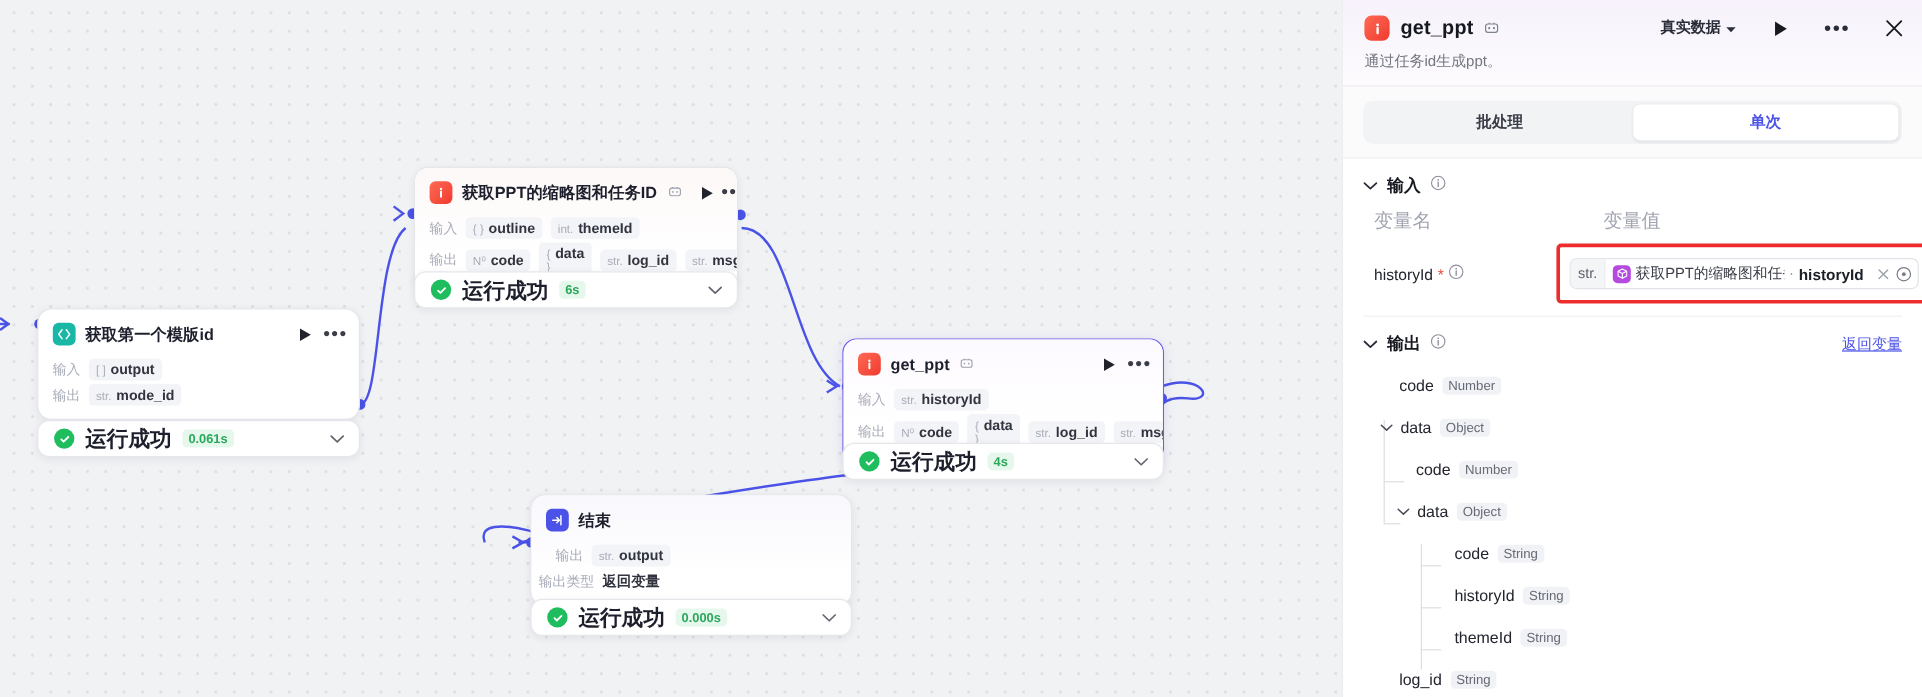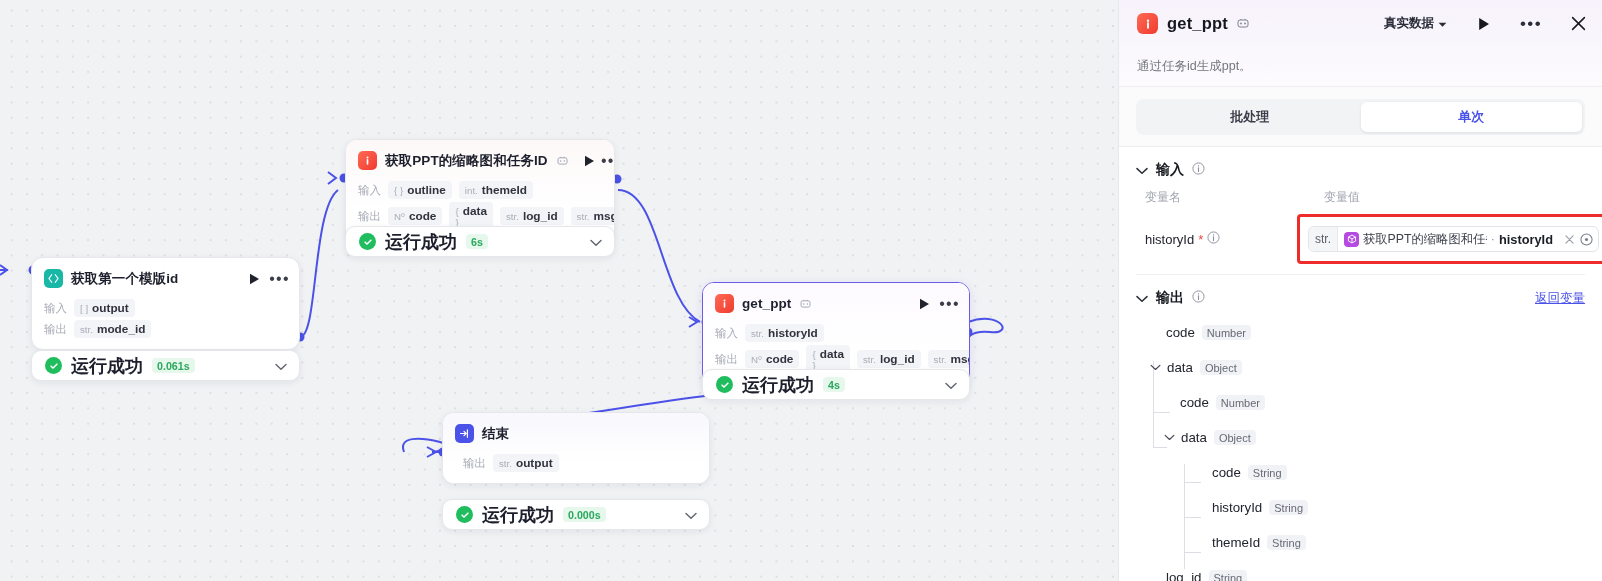--- a/index.html
+++ b/index.html
@@ -96,41 +96,41 @@
     padding: 13px 16px 11px 18px;
   }
   .p-title-row { display: flex; align-items: center; gap: 9px; }
   .p-icon { width: 21px; height: 21px; border-radius: 6px; display:flex;
             align-items:center; justify-content:center; flex:0 0 auto; }
   .p-title { font-size: 16.5px; color: #16181f; font-weight: 700; letter-spacing:.2px; }
   .p-badge { color: #6f7480; font-size: 12px; }
   .p-sp { flex: 1 1 auto; }
   .p-mode { font-size: 12.5px; color: #2a2d38; font-weight: 600; display:flex; align-items:center; gap:4px; cursor:pointer; }
   .p-btn { cursor: pointer; display:flex; align-items:center; justify-content:center; color:#17191f; }
-  .p-desc { font-size: 12.5px; color: #73777f; margin-top: 24px; }
+  .p-desc { font-size: 12.5px; color: #73777f; margin-top: 9px; }
 
   .p-tabs-wrap { padding: 12px 17px 11px 17px; background:#fbfbfc; border-top:1px solid #eeeef1; border-bottom: 1px solid #eeeef1;}
   .p-tabs {
     display: flex; background: #f2f3f5; border-radius: 8px; padding: 3px;
   }
   .p-tab {
     flex: 1 1 0; text-align: center; font-size: 13px; padding: 6px 0;
     border-radius: 6px; color: #3a3d48; font-weight: 600; cursor: pointer;
   }
   .p-tab.active { background: #fff; color: #4a52e8; box-shadow: 0 1px 3px rgba(20,22,40,.09); }
 
   .sect { padding: 0 17px; }
   .sect-head { display: flex; align-items: center; gap: 8px; padding: 14px 0 2px 0; }
   .sect-title { font-size: 14px; color: #16181f; font-weight: 700; }
   .sect-sp { flex: 1 1 auto; }
   .link { font-size: 12.5px; color: #4a52e8; text-decoration: underline; cursor: pointer; }
   .info-i { width: 13px; height: 13px; }
 
   .col-heads { display: flex; padding: 8px 0 2px 9px; }
-  .col-h { font-size: 12px; color: #a1a5b0; }
+  .col-h { font-size: 16px; color: #a1a5b0; }
   .col-h.b { margin-left: 143px; }
 
   .var-row { display: flex; align-items: center; padding: 6px 0 10px 9px; border-bottom: 1px solid #eef0f2;}
   .var-name { font-size: 13px; color: #22242e; display: flex; align-items: center; gap: 4px; }
   .req { color: #e8483c; font-size: 13px; line-height: 9px; }
   .var-ctl { margin-left: auto; width: 288px; }
 
   .hilite { border: 3px solid #ee2c2c; border-radius: 4px; padding: 9px 7px 9px 8px; margin-right:-24px;}
   .val-field {
     display: flex; align-items: center; gap: 6px;
@@ -413,20 +413,24 @@
           <span class="head-sp"></span>
         </div>
         <div class="node-body" style="padding-left:20px;">
           <div class="io-row">
             <span class="io-label">输出</span>
             <span class="chip">
                 <span class="ty">str.</span>
                 <span>output</span>
               </span>
           </div>
+          <div class="io-row" style="margin-left:-14px;">
+            <span class="io-label">输出类型</span>
+            <span class="io-plain">返回变量</span>
+          </div>
         </div>
       </div>
     </div>
     <div class="status" style="left:442px; top:499px; width:268px;">
       <span class="ok-dot">
         <svg width="10" height="10" viewBox="0 0 12 12">
             <path d="M2.5 6.2 4.8 8.5 9.5 3.8" stroke="#fff" stroke-width="1.8" fill="none" stroke-linecap="round" stroke-linejoin="round"></path>
           </svg>
       </span>
       <span class="st-text">运行成功</span>

